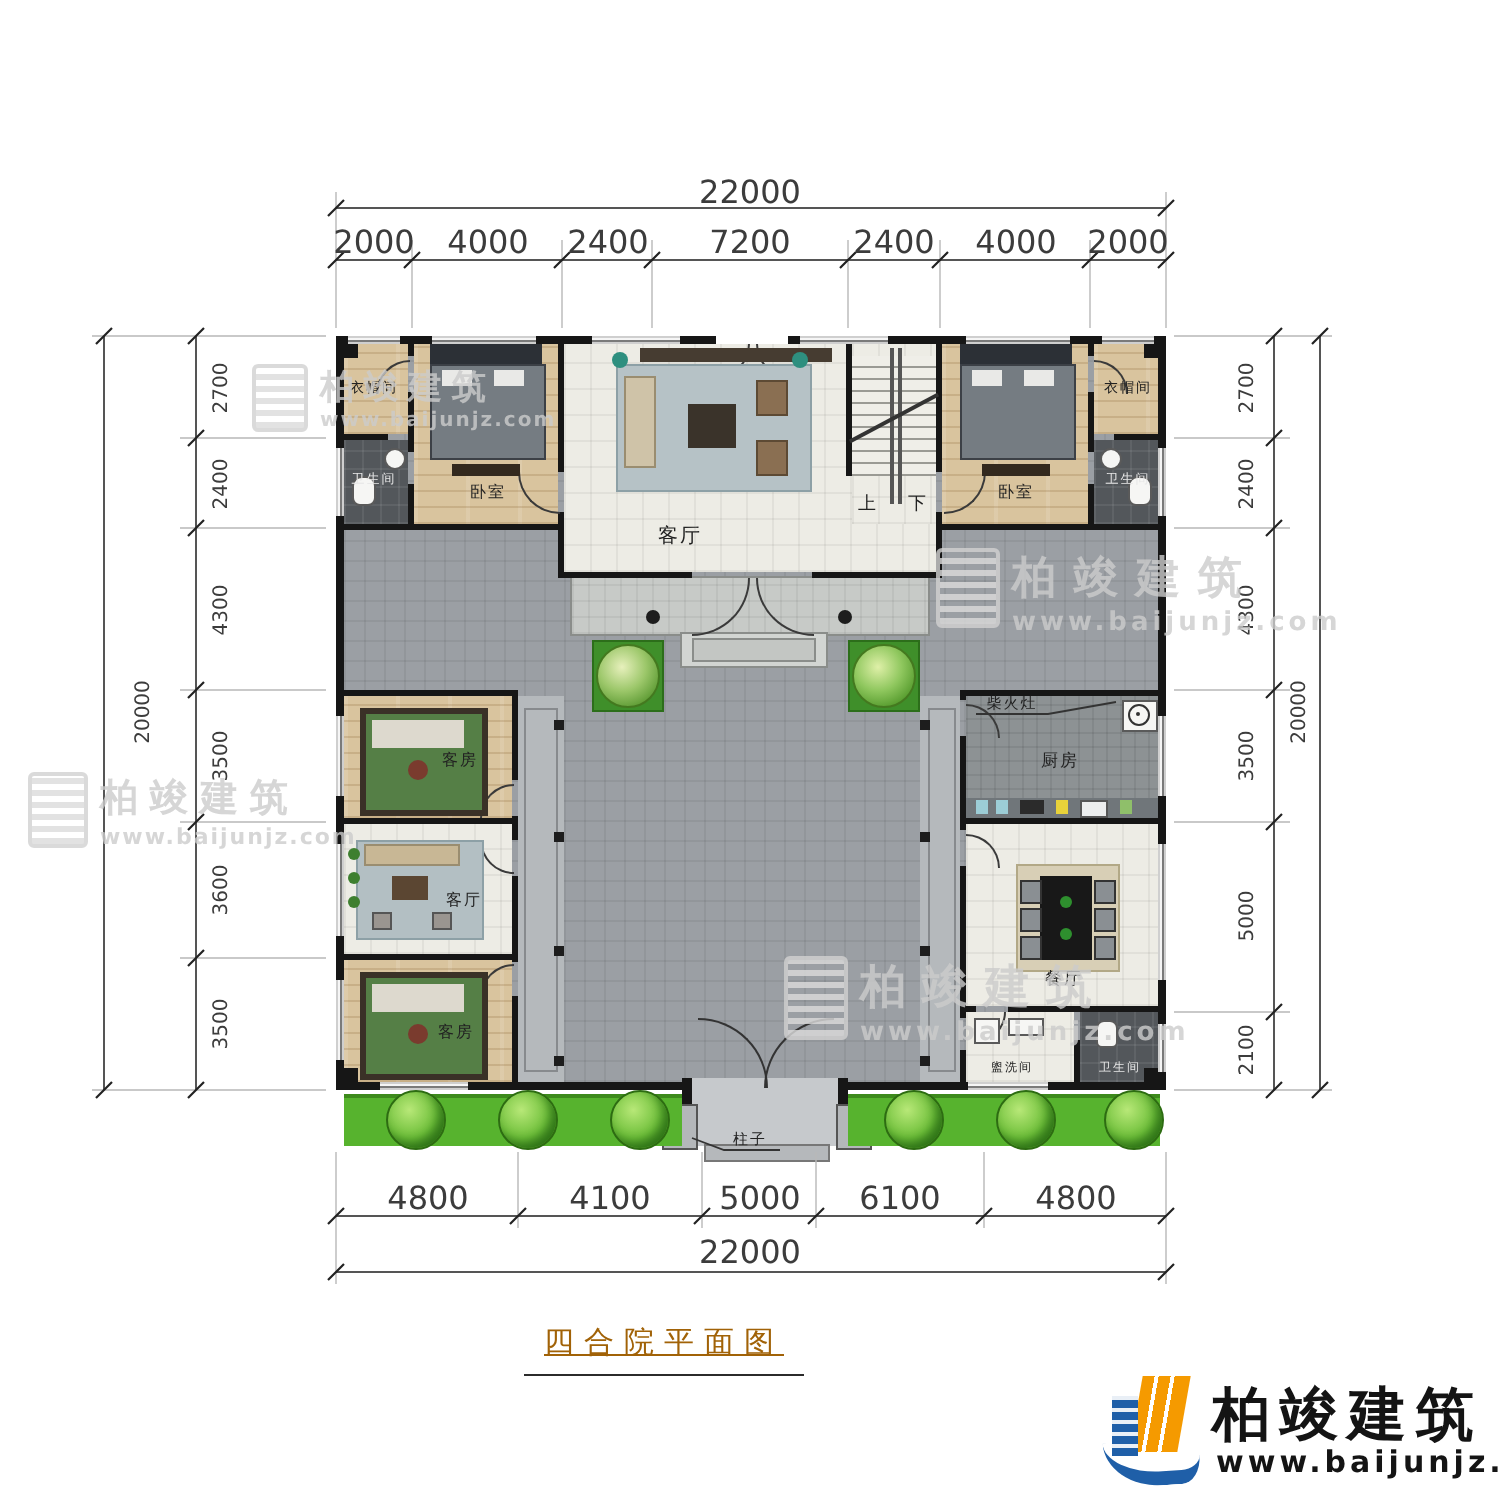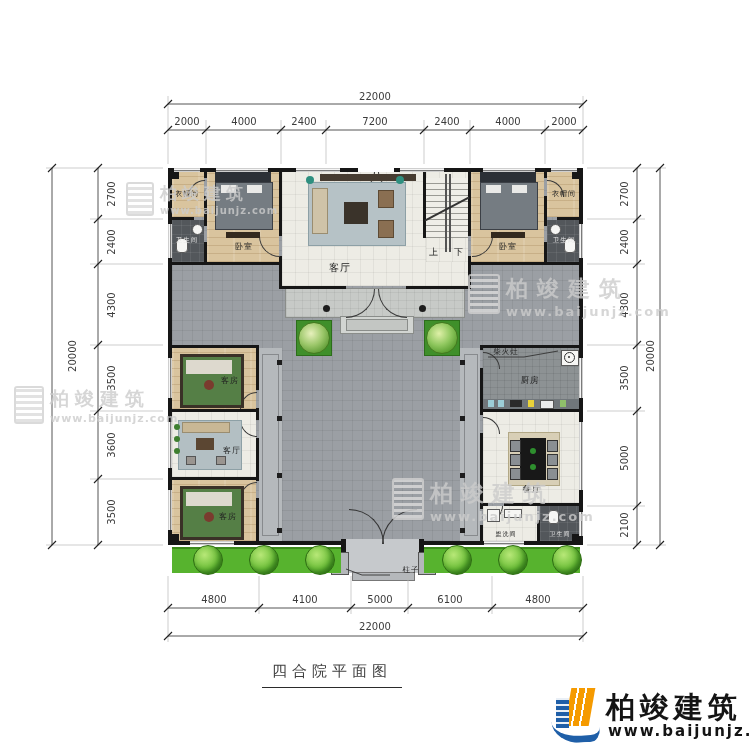--- a/index.html
+++ b/index.html
@@ -24,21 +24,21 @@
                      repeating-linear-gradient(90deg,rgba(0,0,0,.05) 0 1px,transparent 1px 8px);}
   .veranda{background:#b5b9bc;}
   .kitfloor{background:#8d9294;
     background-image:repeating-linear-gradient(0deg,rgba(0,0,0,.07) 0 1px,transparent 1px 7px),
                      repeating-linear-gradient(90deg,rgba(0,0,0,.07) 0 1px,transparent 1px 7px);}
   .lawn{background:#57b32e;border-top:2px solid #3d8a1c;}
   .wall{position:absolute;background:#161616;}
   .win{position:absolute;background:linear-gradient(180deg,#cfcfcf 0 1px,#f5f5f5 1px 2px,#7a7a7a 2px 3px,#cfcfcf 3px 4px);}
   .winv{position:absolute;background:linear-gradient(90deg,#cfcfcf 0 1px,#f5f5f5 1px 2px,#7a7a7a 2px 3px,#cfcfcf 3px 4px);}
   .rlabel{position:absolute;transform:translate(-50%,-50%);color:#222;white-space:nowrap;letter-spacing:1px;}
-  .dim{position:absolute;transform:translate(-50%,-50%);font-size:10px;color:#3c3c3c;white-space:nowrap;}
+  .dim{position:absolute;transform:translate(-50%,-50%);font-size:16px;color:#3c3c3c;white-space:nowrap;}
   .dimv{position:absolute;transform:translate(-50%,-50%) rotate(-90deg);font-size:10px;color:#3c3c3c;white-space:nowrap;}
   .tree{position:absolute;width:28px;height:28px;border-radius:50%;border:1px solid #2d6c12;
         background:radial-gradient(circle at 38% 32%,#b8e878,#6cbe38 55%,#3f8a1b);
         box-shadow:inset -3px -3px 5px rgba(0,60,0,.45);}
   .arc{position:absolute;border:0 solid #3a3a3a;background:transparent;}
   .wm{position:absolute;display:flex;align-items:flex-start;gap:6px;color:#cccccc;opacity:.8;
       pointer-events:none;font-weight:700;white-space:nowrap;}
   .wm-glyph{border:2px solid #d2d2d2;border-radius:3px;
       background:repeating-linear-gradient(0deg,#dcdcdc 0 3px,transparent 3px 6px);}
   .post{position:absolute;background:#1d1d1d;}
@@ -262,21 +262,21 @@
   </div>
 
   <div class="abs" style="left:345px;top:539px;width:75px;height:34px;background:#c6c9cc;"></div>
   <div class="wall" style="left:341px;top:539px;width:5px;height:36px;"></div>
   <div class="wall" style="left:419px;top:539px;width:5px;height:36px;"></div>
   <div class="arc" style="left:349px;top:509px;width:34px;height:34px;border-top:1px solid #333;border-right:1px solid #333;border-top-right-radius:100%;"></div>
   <div class="arc" style="left:382px;top:509px;width:34px;height:34px;border-top:1px solid #333;border-left:1px solid #333;border-top-left-radius:100%;"></div>
   <div class="abs" style="left:352px;top:572px;width:61px;height:7px;background:#b5b8bb;border:1px solid #777;"></div>
   <div class="abs" style="left:331px;top:552px;width:16px;height:21px;background:#b4b7ba;border:1px solid #555;"></div>
   <div class="abs" style="left:418px;top:552px;width:16px;height:21px;background:#b4b7ba;border:1px solid #555;"></div>
-  <span class="rlabel" style="left:375px;top:570px;font-size:7.5px;margin-left:36px;">柱子</span>
+  <span class="rlabel" style="left:375px;top:570px;font-size:7.5px;">柱子</span>
 
   <div class="abs lawn" style="left:172px;top:547px;width:169px;height:24px;"></div>
   <div class="abs lawn" style="left:424px;top:547px;width:156px;height:24px;"></div>
   <div class="tree" style="left:193px;top:545px;"></div>
   <div class="tree" style="left:249px;top:545px;"></div>
   <div class="tree" style="left:305px;top:545px;"></div>
   <div class="tree" style="left:442px;top:545px;"></div>
   <div class="tree" style="left:498px;top:545px;"></div>
   <div class="tree" style="left:552px;top:545px;"></div>
 
@@ -369,21 +369,21 @@
     </span>
   </div>
   <div class="wm" style="left:392px;top:478px;">
     <span class="wm-glyph" style="width:28px;height:38px;"></span>
     <span>
       <span style="display:block;font-size:23px;letter-spacing:8px;">柏竣建筑</span>
       <span style="display:block;font-size:13px;letter-spacing:2px;">www.baijunjz.com</span>
     </span>
   </div>
 
-  <div class="abs" style="left:262px;top:662px;font-size:15px;letter-spacing:5px;color:#404040;border-bottom:1.5px solid #2b2b2b;padding:0 10px 6px 10px;">四合院平面图</div>
+  <div class="abs" style="left:262px;top:662px;font-size:15px;letter-spacing:5px;color:#a16207;border-bottom:1.5px solid #2b2b2b;padding:0 10px 6px 10px;text-decoration:underline;">四合院平面图</div>
 
   <div class="abs" style="left:552px;top:686px;width:50px;height:54px;">
     <div class="abs" style="left:16px;top:2px;width:24px;height:38px;background:#f59a00;transform:skewX(-10deg);
          background-image:linear-gradient(90deg,transparent 0 6px,#fff 6px 8px,transparent 8px 14px,#fff 14px 16px,transparent 16px);"></div>
     <div class="abs" style="left:4px;top:12px;width:13px;height:30px;background:#1f5fa8;
          background-image:repeating-linear-gradient(0deg,transparent 0 4px,rgba(255,255,255,.9) 4px 6px);"></div>
     <div class="abs" style="left:0;top:34px;width:48px;height:16px;border-bottom:7px solid #1f5fa8;border-bottom-left-radius:60% 100%;border-bottom-right-radius:20% 60%;transform:rotate(-4deg);"></div>
   </div>
   <div class="abs" style="left:606px;top:688px;font-size:29px;font-weight:900;letter-spacing:5px;color:#141414;">柏竣建筑</div>
   <div class="abs" style="left:608px;top:722px;font-size:15px;font-weight:800;letter-spacing:2px;color:#141414;">www.baijunjz.com</div>

